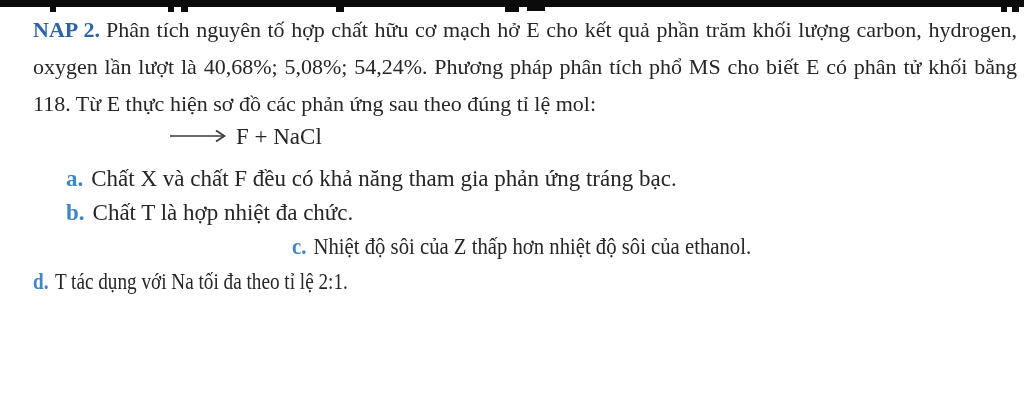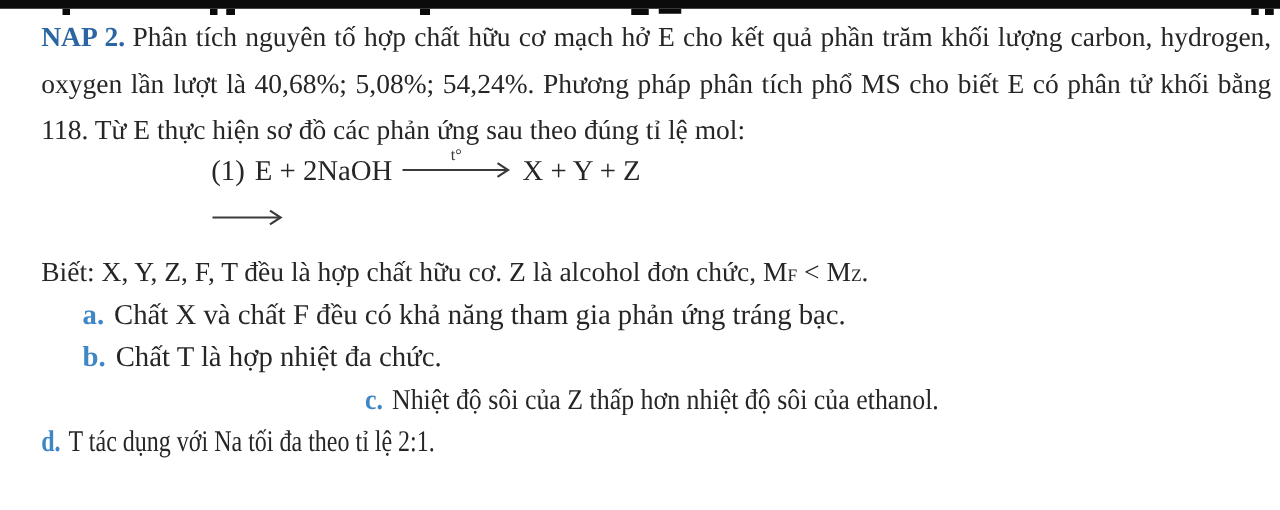--- a/index.html
+++ b/index.html
@@ -54,45 +54,34 @@
 <div class="notch" style="left:527px;width:18px;height:4px;"></div>
 <div class="notch" style="left:1001px;width:6px;height:5px;"></div>
 <div class="notch" style="left:1012px;width:7px;height:5px;"></div>
 
 <div class="content">
 
   <p class="para"><span class="lead">NAP 2.</span><span>Phân tích nguyên tố hợp chất hữu cơ mạch hở E cho kết quả phần trăm khối lượng carbon, hydrogen, oxygen lần lượt là 40,68%; 5,08%; 54,24%. Phương pháp phân tích phổ MS cho biết E có phân tử khối bằng 118. Từ E thực hiện sơ đồ các phản ứng sau theo đúng tỉ lệ mol:</span></p>
 
   <div class="equations">
 
-    <div class="eq">
-      <span class="eq-left"><span class="eq-num">(1)</span><span>E + 2NaOH</span></span>
-      <span class="arrow">
-        <span class="cond">t°</span>
-        <svg width="88" height="14" viewBox="0 0 88 14">
-          <line x1="1" y1="7" x2="84" y2="7" stroke="#3a3a3a" stroke-width="1.7"></line>
-          <polyline points="77,1.5 85.5,7 77,12.5" fill="none" stroke="#3a3a3a" stroke-width="1.7"></polyline>
-        </svg>
-      </span>
-      <span class="eq-right">X + Y + Z</span>
-    </div>
 
     <div class="eq">
       <span class="arrow">
         <svg width="58" height="14" viewBox="0 0 58 14">
           <line x1="1" y1="7" x2="54" y2="7" stroke="#3a3a3a" stroke-width="1.7"></line>
           <polyline points="47,1.5 55.5,7 47,12.5" fill="none" stroke="#3a3a3a" stroke-width="1.7"></polyline>
         </svg>
       </span>
+      <span class="eq-right">F + NaCl</span>
     </div>
 
 
   </div>
 
-  <p class="note"><span>Biết: X, Y, Z, F, T đều là hợp chất hữu cơ. Z là alcohol đơn chức, </span><span><span>M</span><span class="msub">F</span></span><span> &lt; </span><span><span>M</span><span class="msub">Z</span></span><span>.</span></p>
 
   <div class="st st-a">
     <span class="lbl">a.</span><span>Chất X và chất F đều có khả năng tham gia phản ứng tráng bạc.</span>
   </div>
 
   <div class="st st-b">
     <span class="lbl">b.</span><span>Chất T là hợp nhiệt đa chức.</span>
   </div>
 
   <div class="st st-c">

